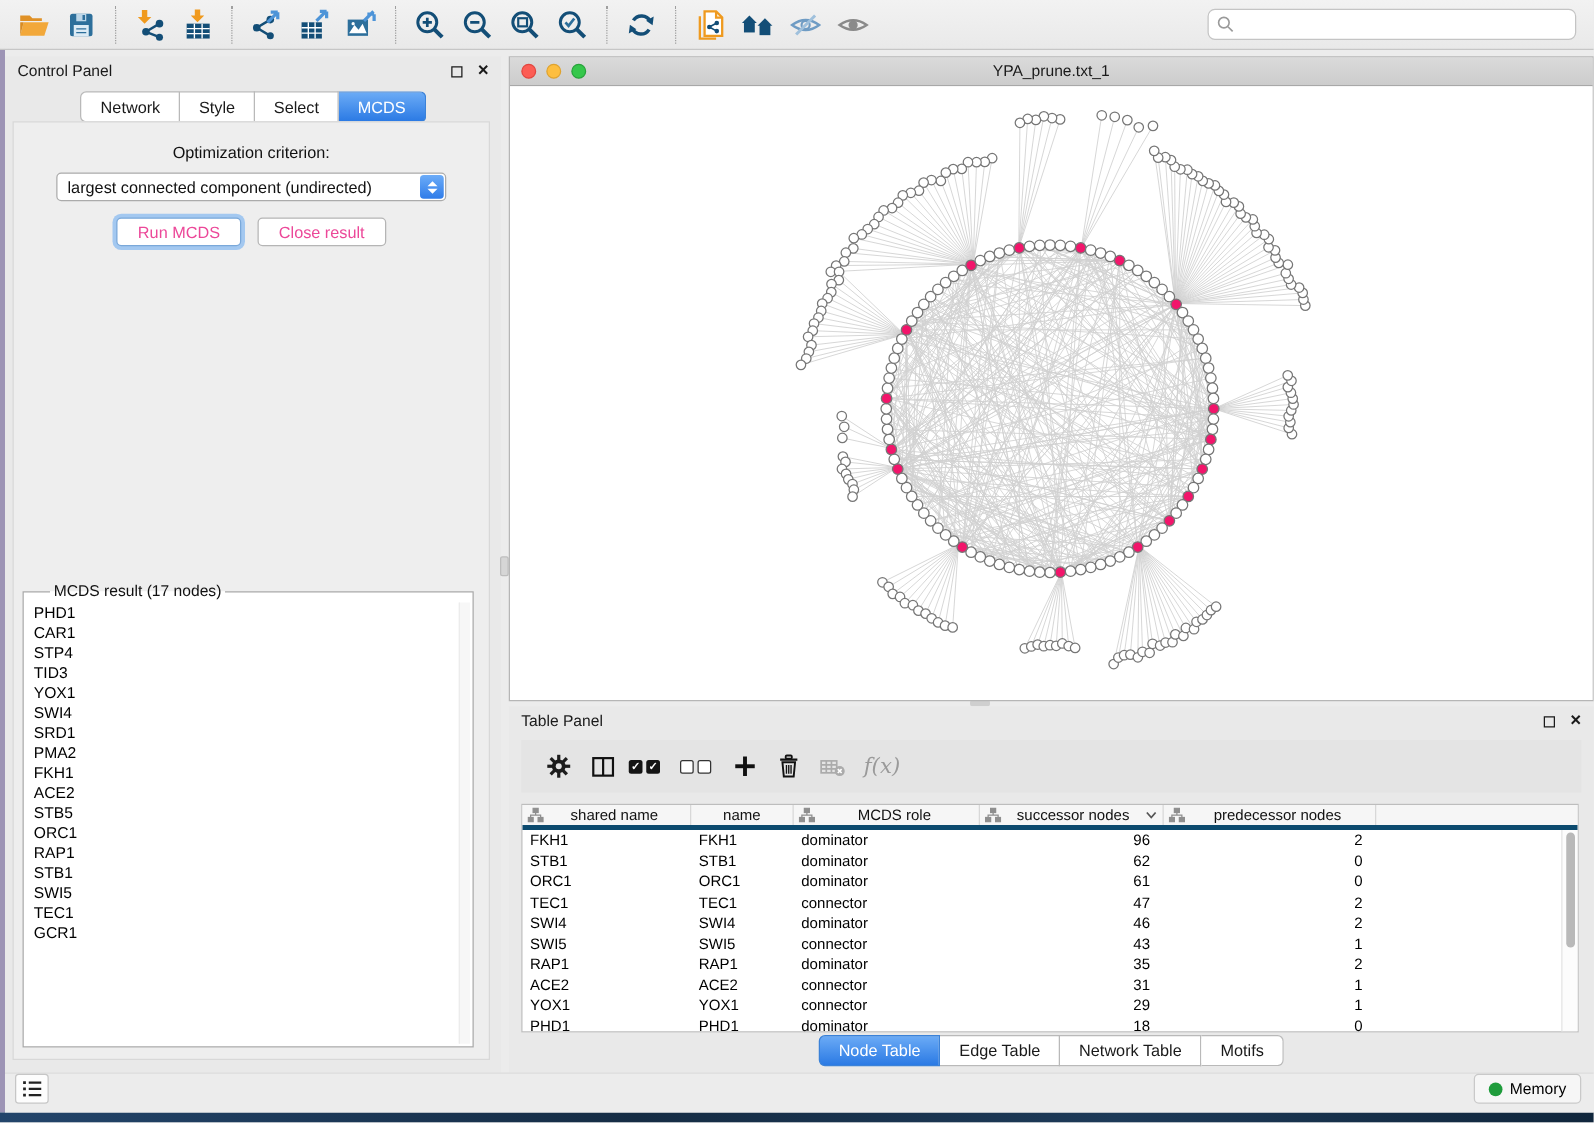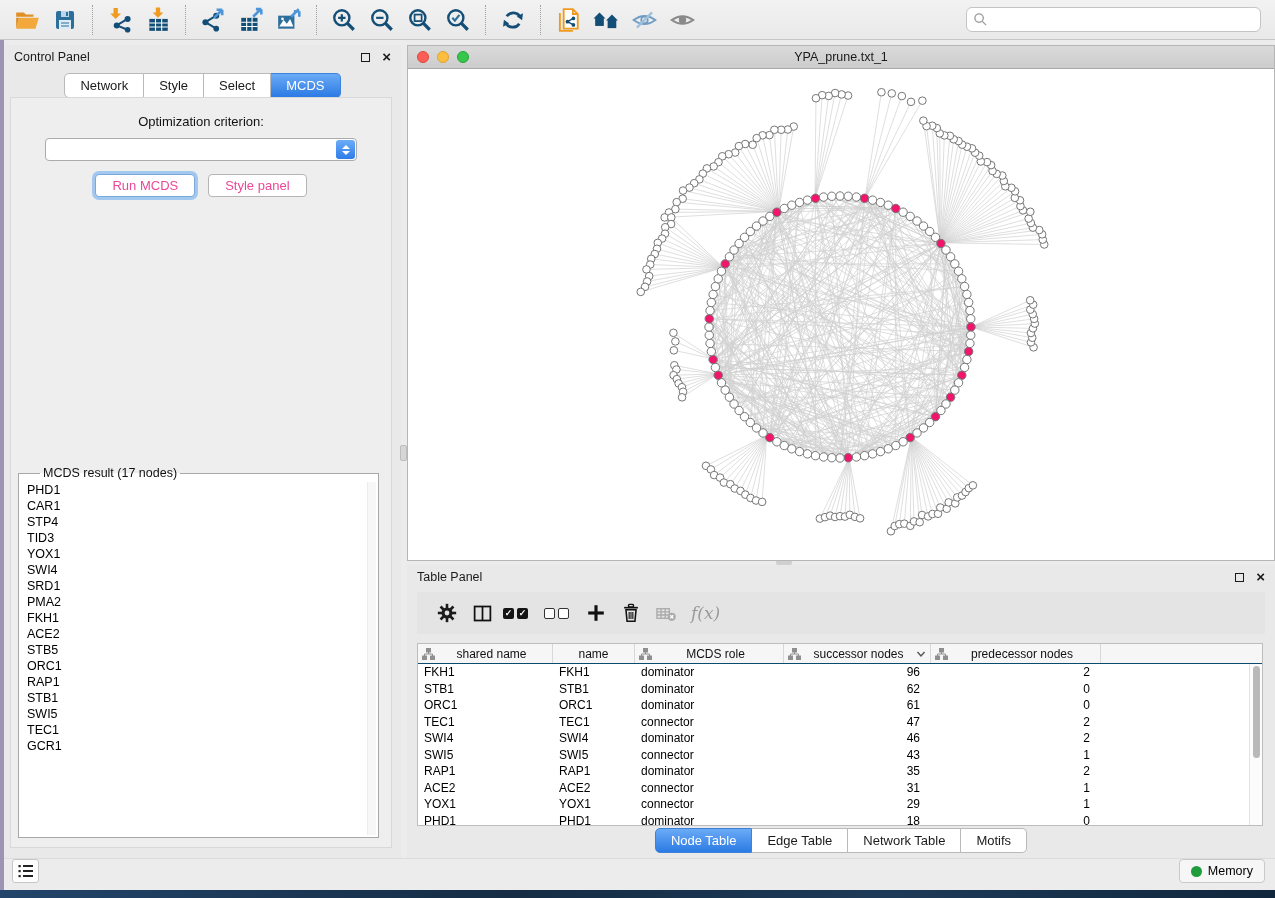--- a/index.html
+++ b/index.html
@@ -67,21 +67,21 @@
   .table-panel { position:absolute; left:407px; top:565px; width:868px; height:293px; background:#e9e9e9; }
   .tp-toolbar { margin:3px 10px 0 10px; height:42px; background:#e4e4e4; display:flex; align-items:center; padding-left:16px; gap:7px; }
   .tp-btn { width:28px; height:28px; border:none; background:transparent; display:flex; align-items:center; justify-content:center; cursor:pointer; }
   .cb-pair { display:flex; gap:3px; }
   .cb { width:11px; height:11px; border-radius:2px; display:flex; align-items:center; justify-content:center; }
   .cb.checked { background:#141414; color:#fff; font-size:9px; font-weight:bold; }
   .cb.un { background:#fff; border:1.5px solid #333; }
   .fx-label { font-family:"DejaVu Serif", serif; font-style:italic; font-size:17px; color:#9a9a9a; margin-left:4px; }
 
   .tbl-wrap { position:absolute; left:10px; right:12px; top:78px; bottom:32px; background:#fff; border:1px solid #bdbdbd; }
-  .thead { display:flex; height:20px; background:#f6f6f6; border-bottom:1px solid #0c4a6e; }
+  .thead { display:flex; height:20px; background:#f6f6f6; border-bottom:4px solid #0c4a6e; }
   .th { display:flex; align-items:center; border-right:1px solid #d8d8d8; font-size:12px; color:#111; padding:0 4px; position:relative; cursor:pointer; }
   .th .lbl { flex:1; text-align:center; }
   .trow { display:flex; height:16.5px; align-items:center; cursor:default; }
   .td { font-size:12px; color:#000; padding:0 6px; white-space:nowrap; overflow:hidden; }
   .td.num { text-align:right; padding-right:11px; }
   .tbl-scroll { position:absolute; right:0; top:20px; bottom:0; width:13px; background:#fcfcfc; border-left:1px solid #e3e3e3; }
   .tbl-thumb { position:absolute; left:3px; top:2px; width:7px; height:92px; background:#b9b9b9; border-radius:4px; }
 
   .tp-tabs { position:absolute; left:0; right:0; bottom:5px; display:flex; justify-content:center; }
 
@@ -253,28 +253,29 @@
   </div>
   <div class="seg-tabs">
     <div class="seg-tab">Network</div>
     <div class="seg-tab">Style</div>
     <div class="seg-tab">Select</div>
     <div class="seg-tab active">MCDS</div>
   </div>
   <div class="cp-content">
     <div class="opt-label">Optimization criterion:</div>
     <div class="select-wrap">
+      <span class="sel-text">largest connected component (undirected)</span>
       <span class="stepper">
           <span class="up"></span>
           <span class="down"></span>
         </span>
     </div>
     <div class="btn-row">
       <button class="mac-btn focused">Run MCDS</button>
-      <button class="mac-btn">Style panel</button>
+      <button class="mac-btn">Close result</button>
     </div>
     <fieldset class="mcds-fieldset">
       <legend>MCDS result (17 nodes)</legend>
       <div class="mcds-list" id="mcds-list">
           <div class="mcds-item">PHD1</div>
           <div class="mcds-item">CAR1</div>
           <div class="mcds-item">STP4</div>
           <div class="mcds-item">TID3</div>
           <div class="mcds-item">YOX1</div>
           <div class="mcds-item">SWI4</div>

